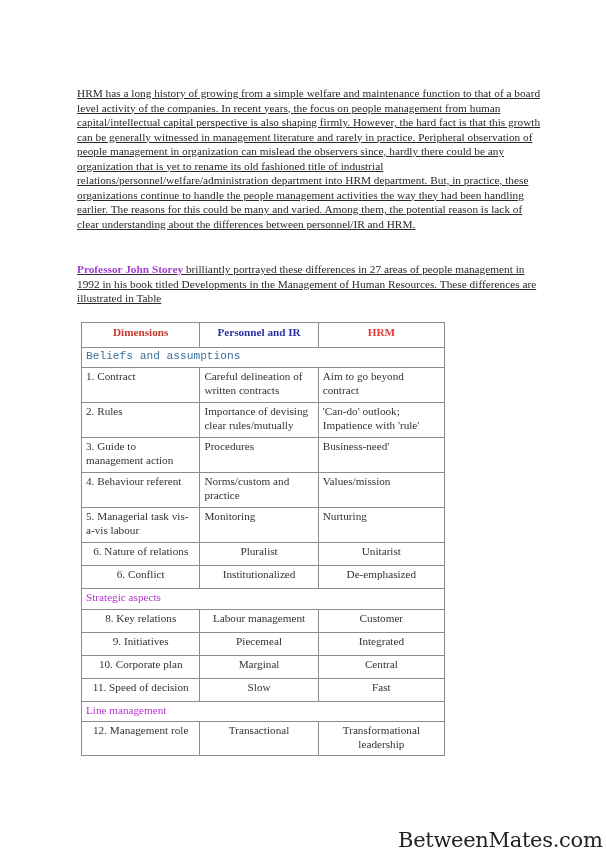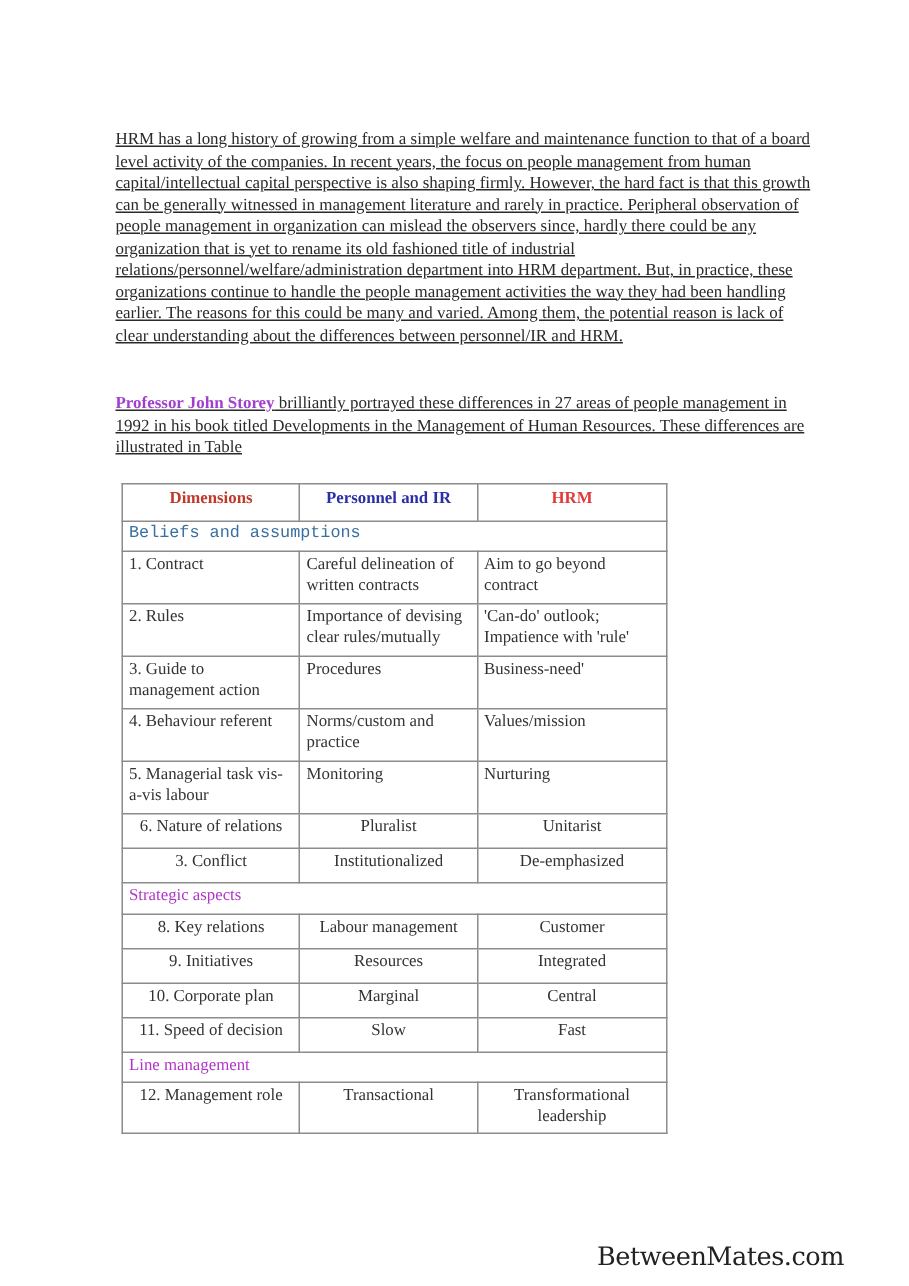--- a/index.html
+++ b/index.html
@@ -32,21 +32,21 @@
     th.h-dim { color: #c0392b; }
     th.h-pir { color: #2b2fa6; }
     th.h-hrm { color: #e03a3a; }
     td.sec { font-weight: bold; padding: 4px 4px 6px; }
     td.sec.blue { color: #3a6fa0; font-family: Liberation Mono, monospace; }
     td.sec.purple { color: #b136c8; }
     tr.r2 td { height: 28px; }
     tr.r1 td { height: 16px; text-align: center; }
     .brand {
       position: absolute; left: 398px; top: 828px;
-      font-family: "DejaVu Serif", serif; font-size: 17px; color: #222;
+      font-family: "DejaVu Serif", serif; font-size: 21px; color: #222;
       letter-spacing: -0.3px;
     }
   </style>
 </head>
 <body>
 
 <p id="p1" class="para">HRM has a long history of growing from a simple welfare and maintenance function to that of a board level activity of the companies. In recent years, the focus on people management from human capital/intellectual capital perspective is also shaping firmly. However, the hard fact is that this growth can be generally witnessed in management literature and rarely in practice. Peripheral observation of people management in organization can mislead the observers since, hardly there could be any organization that is yet to rename its old fashioned title of industrial relations/personnel/welfare/administration department into HRM department. But, in practice, these organizations continue to handle the people management activities the way they had been handling earlier. The reasons for this could be many and varied. Among them, the potential reason is lack of clear understanding about the differences between personnel/IR and HRM.</p>
 
 <p id="p2" class="para"><span class="storey">Professor John Storey</span><span> brilliantly portrayed these differences in 27 areas of people management in 1992 in his book titled Developments in the Management of Human Resources. These differences are illustrated in Table</span></p>
 
@@ -91,36 +91,36 @@
       <td>5. Managerial task vis-a-vis labour</td>
       <td>Monitoring</td>
       <td>Nurturing</td>
     </tr>
     <tr class="r1">
       <td>6. Nature of relations</td>
       <td>Pluralist</td>
       <td>Unitarist</td>
     </tr>
     <tr class="r1">
-      <td>3. Conflict</td>
+      <td>6. Conflict</td>
       <td>Institutionalized</td>
       <td>De-emphasized</td>
     </tr>
 
     <tr>
         <td colspan="3" class="sec purple">Strategic aspects</td>
       </tr>
     <tr class="r1">
       <td>8. Key relations</td>
       <td>Labour management</td>
       <td>Customer</td>
     </tr>
     <tr class="r1">
       <td>9. Initiatives</td>
-      <td>Resources</td>
+      <td>Piecemeal</td>
       <td>Integrated</td>
     </tr>
     <tr class="r1">
       <td>10. Corporate plan</td>
       <td>Marginal</td>
       <td>Central</td>
     </tr>
     <tr class="r1">
       <td>11. Speed of decision</td>
       <td>Slow</td>

